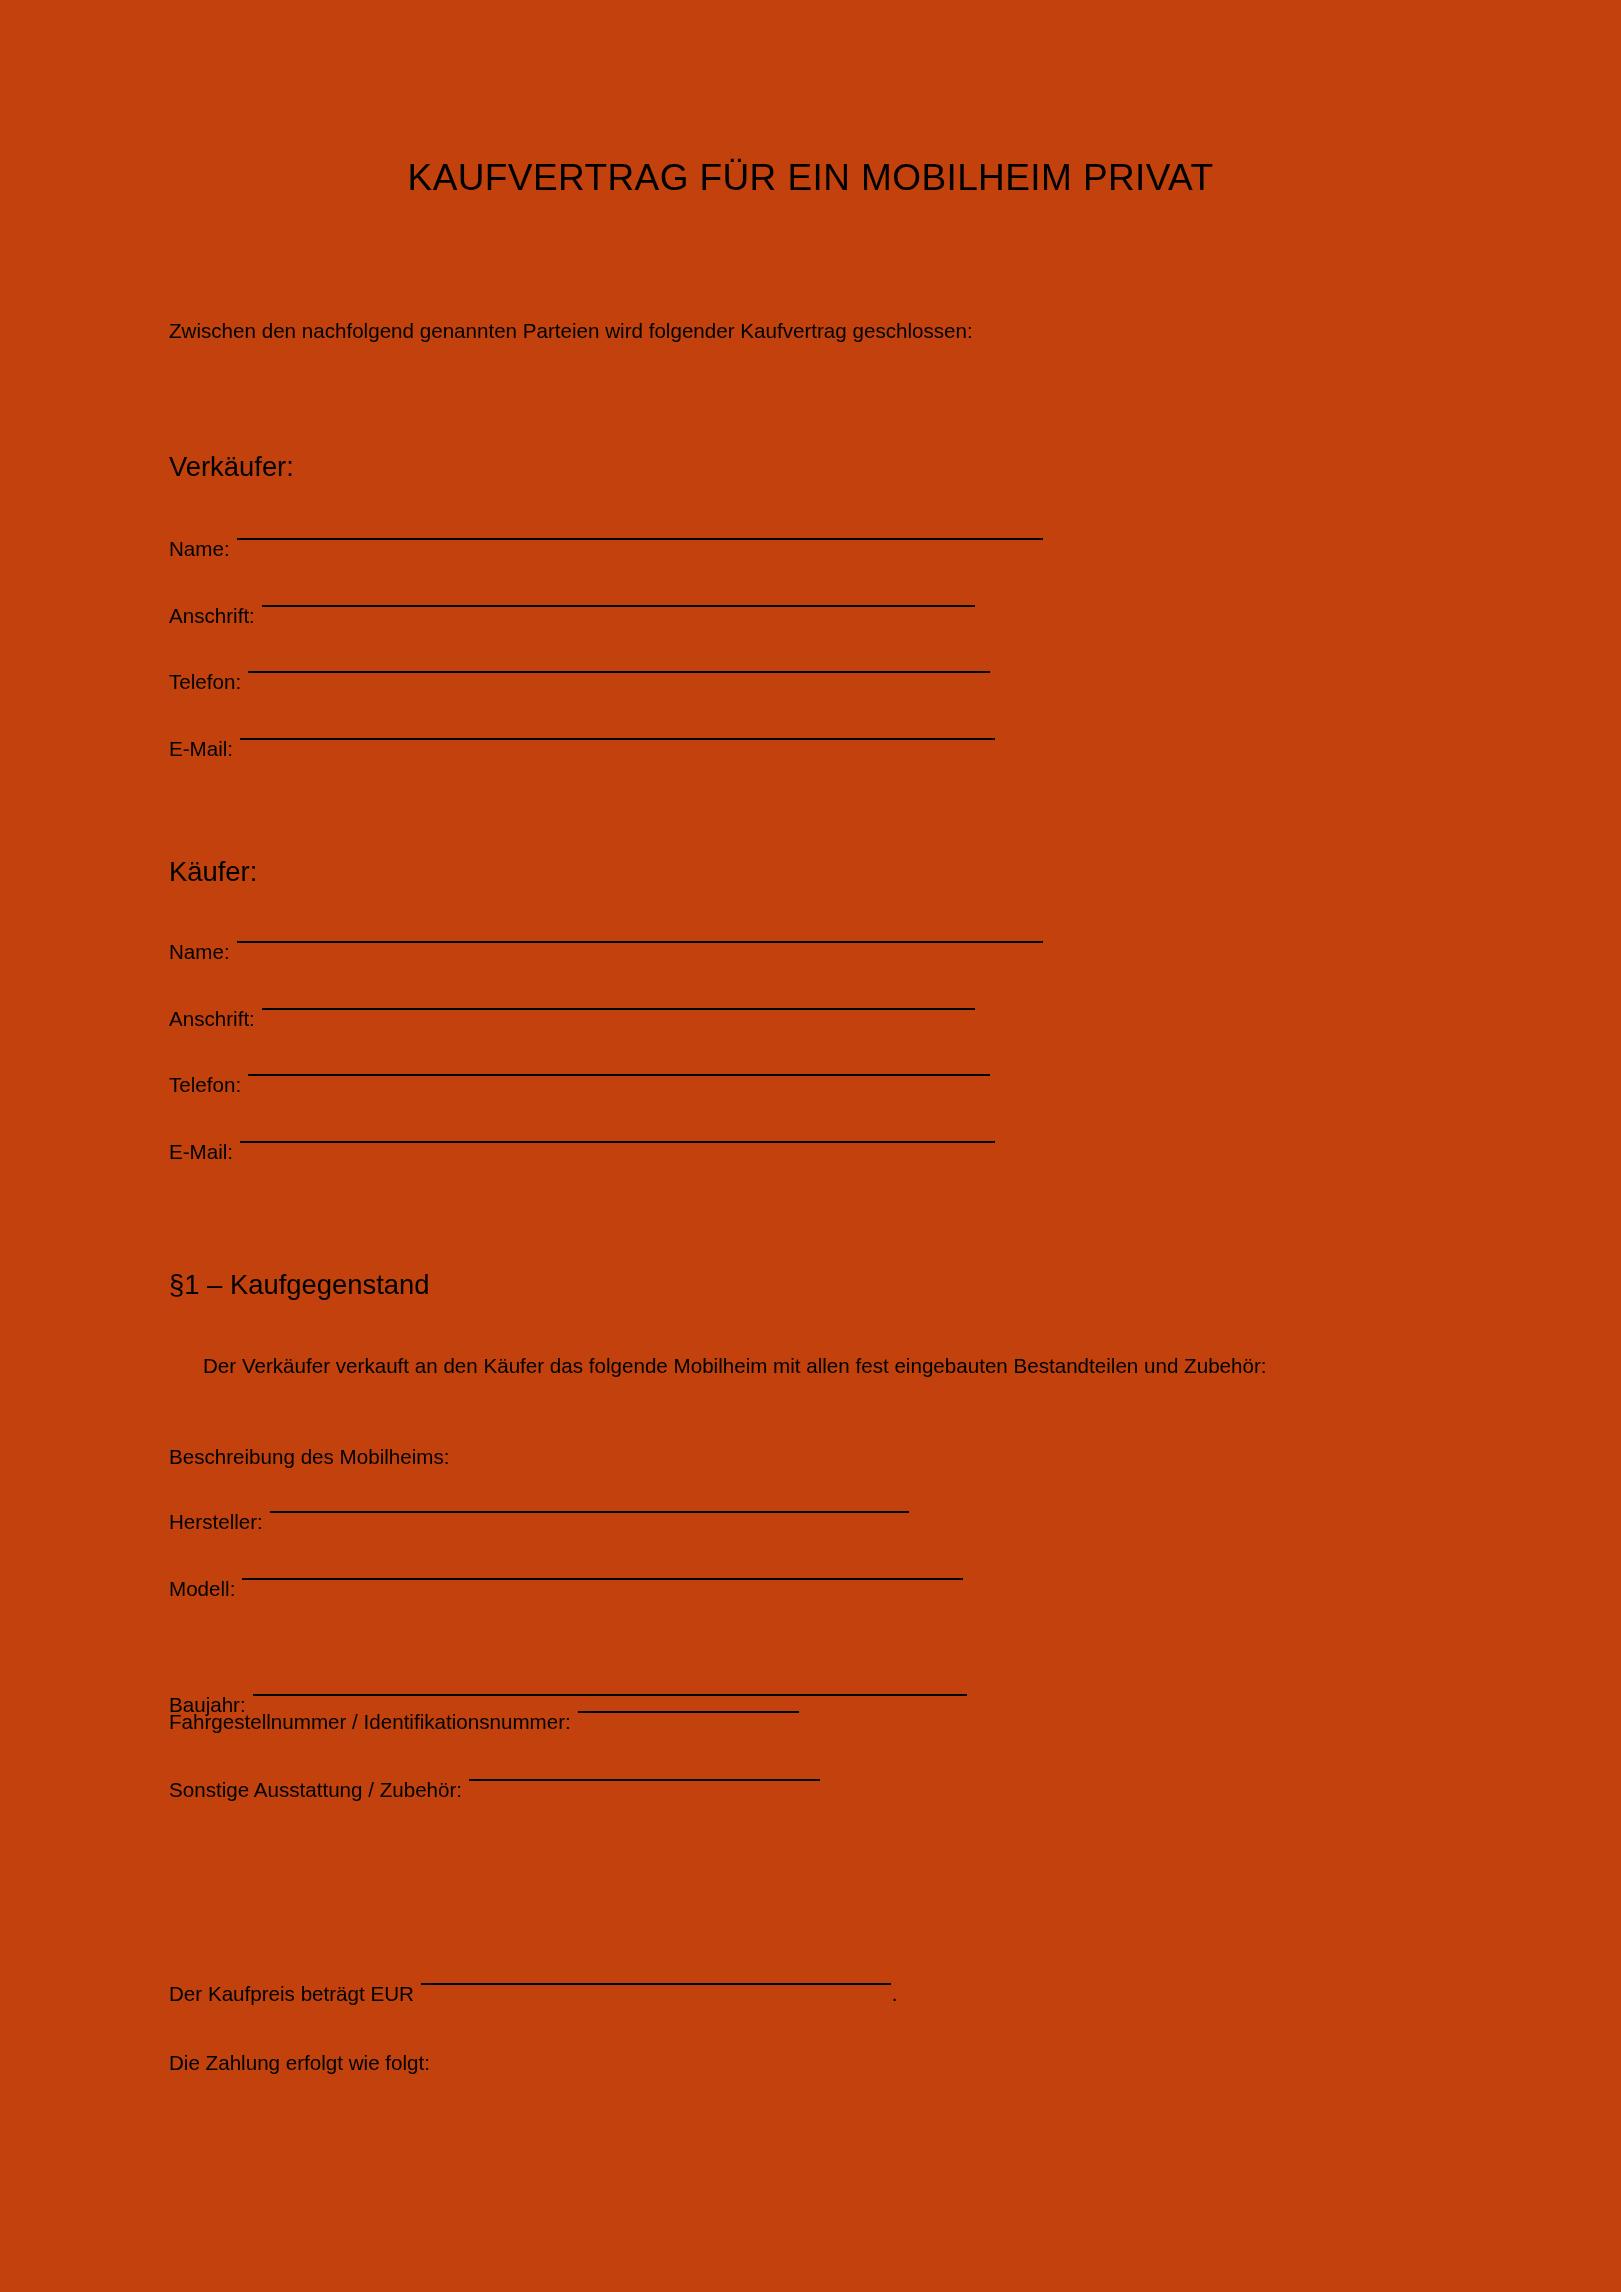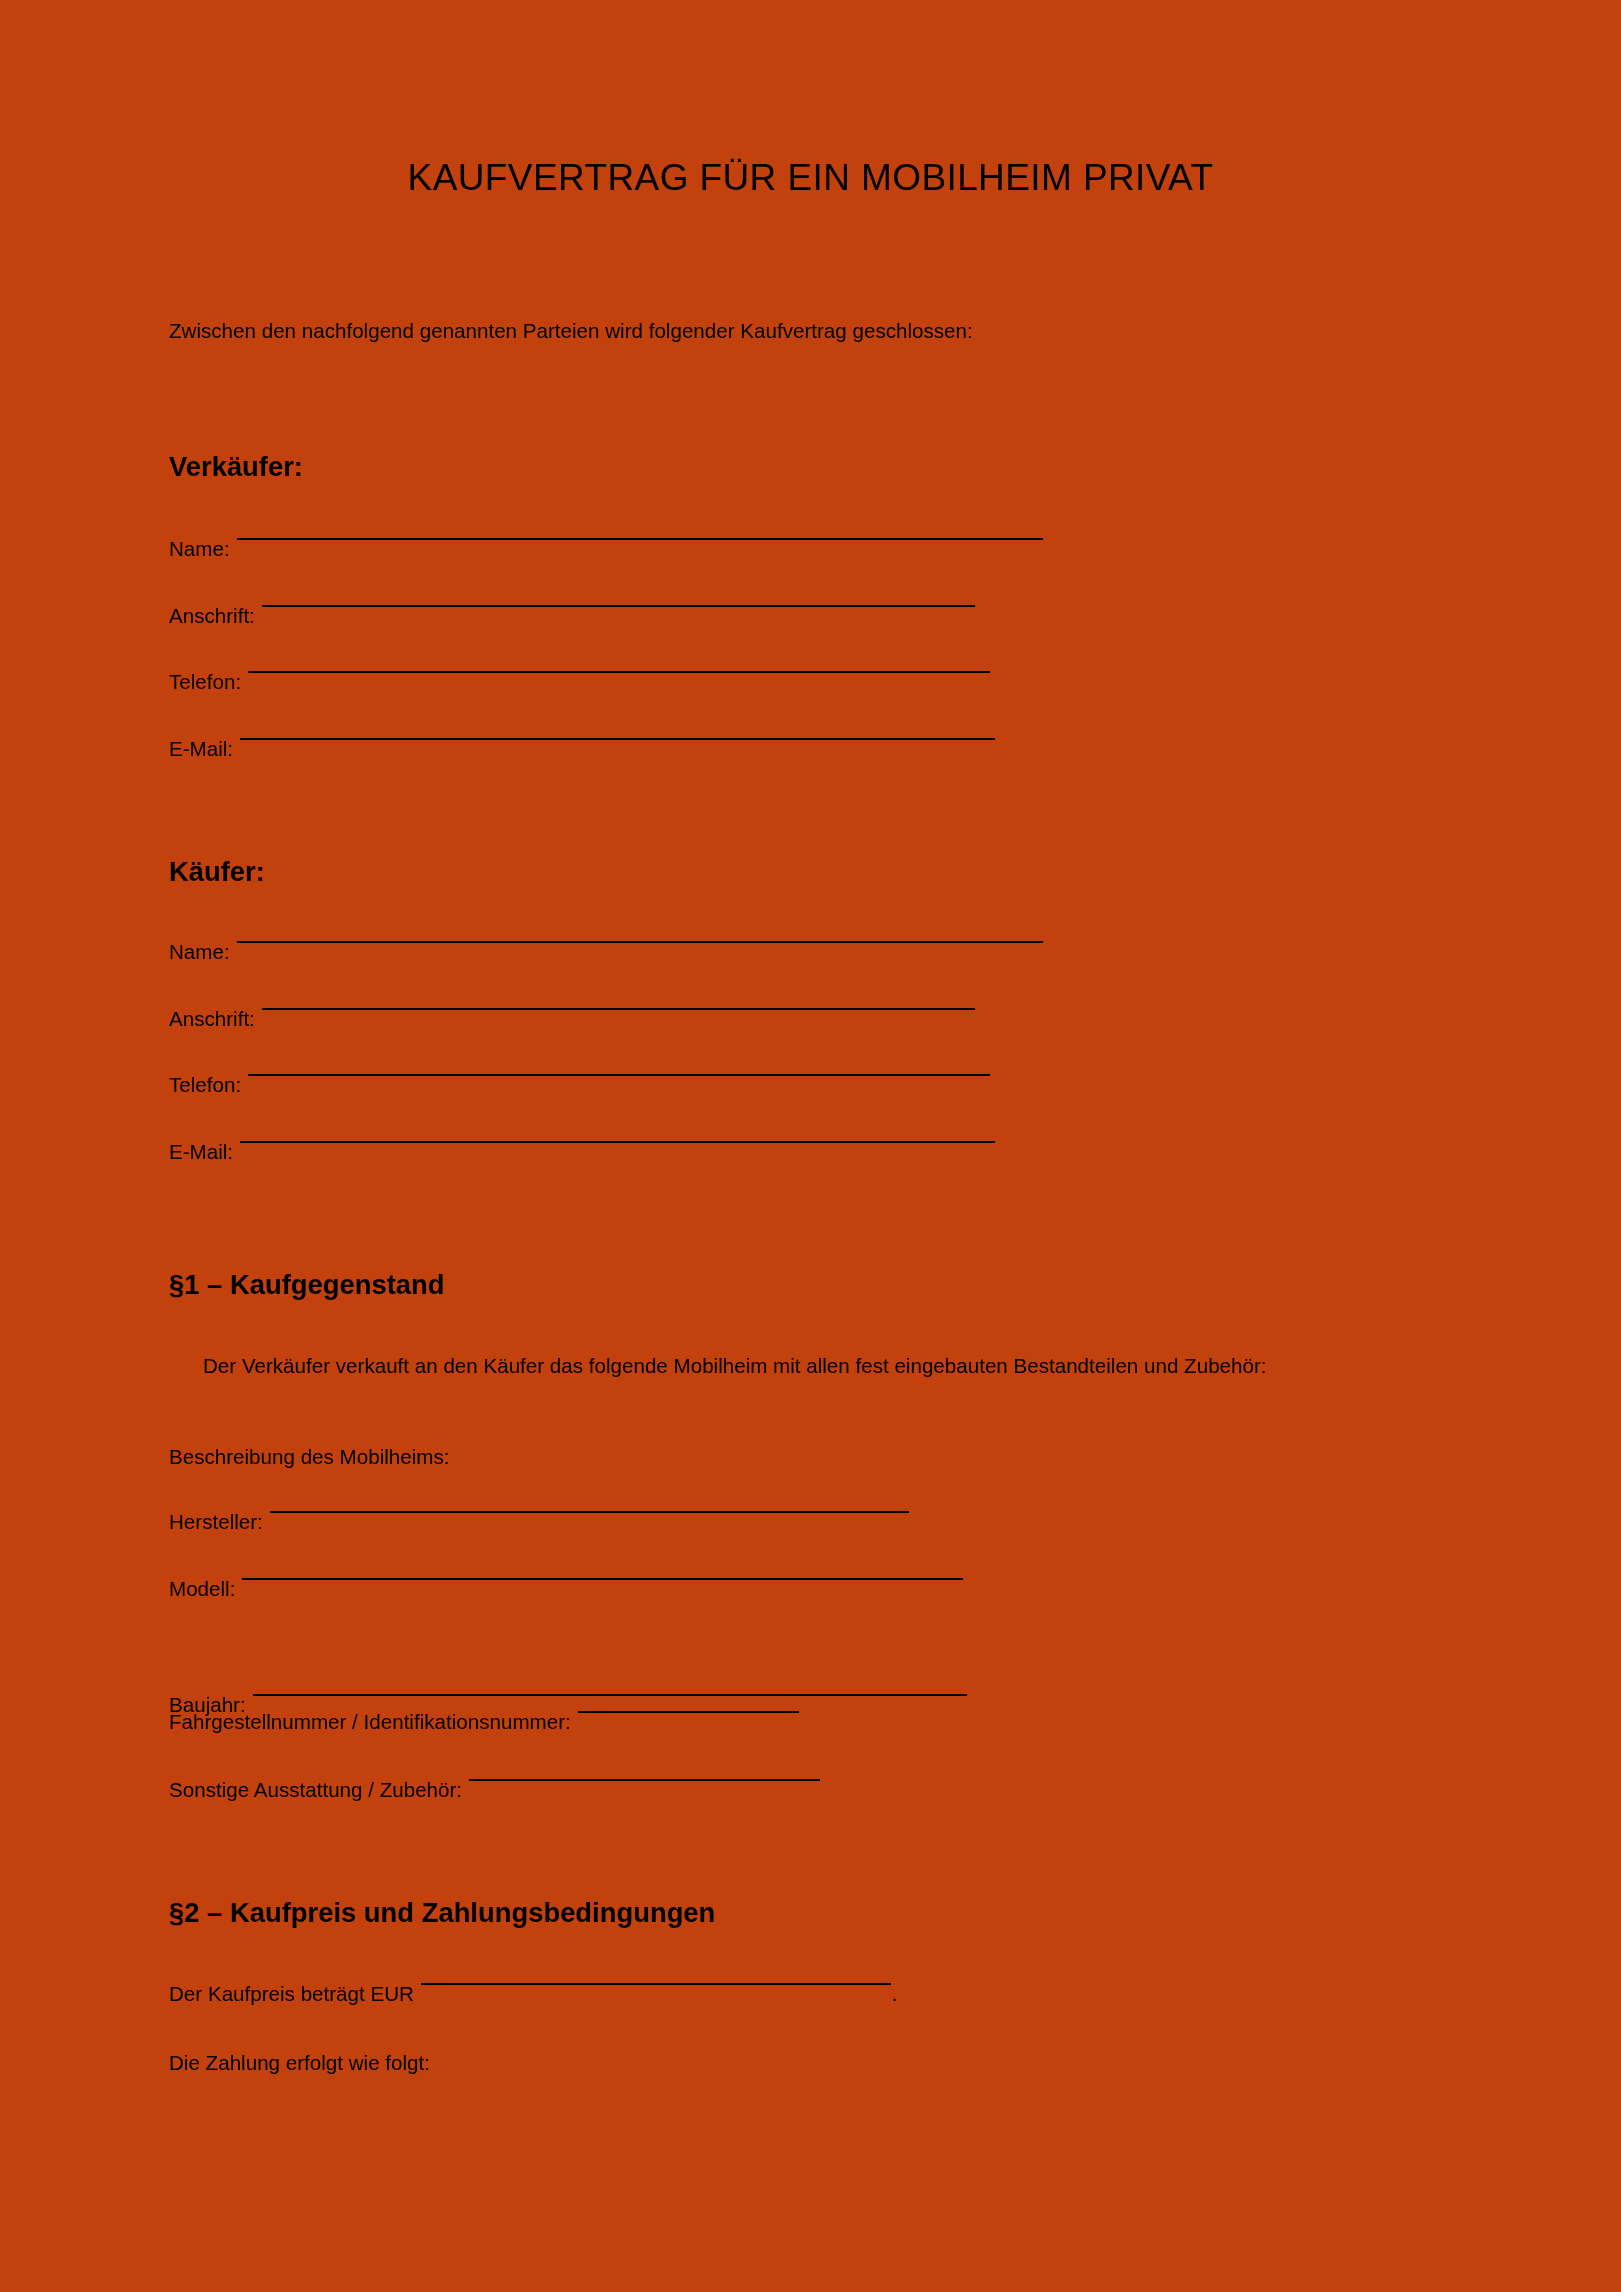--- a/index.html
+++ b/index.html
@@ -45,21 +45,21 @@
     top: 316px;
     font-size: 20.6px;
     line-height: 1.45;
     white-space: nowrap;
   }
 
   .section-heading {
     position: absolute;
     left: 169px;
     font-size: 27.4px;
-    font-weight: 700;
+    font-weight: 400;
     line-height: 1.2;
     white-space: nowrap;
   }
 
   .para {
     position: absolute;
     left: 169px;
     font-size: 20.6px;
     line-height: 1.48;
   }
@@ -194,21 +194,20 @@
   <div class="field v-fahrgestell">
     <span class="label">Fahrgestellnummer / Identifikationsnummer:</span>
     <span class="rule" style="width:221px"></span>
   </div>
 
   <div class="field v-sonstige">
     <span class="label">Sonstige Ausstattung / Zubehör:</span>
     <span class="rule" style="width:351px"></span>
   </div>
 
-  <div class="section-heading v-p2-head">§2 – Kaufpreis und Zahlungsbedingungen</div>
 
   <div class="field v-kaufpreis">
     <span class="label">Der Kaufpreis beträgt EUR</span>
     <span class="rule" style="width:470px"></span>
     <span class="tail">.</span>
   </div>
 
   <div class="para v-zahlung">Die Zahlung erfolgt wie folgt:</div>
 
 </div>

